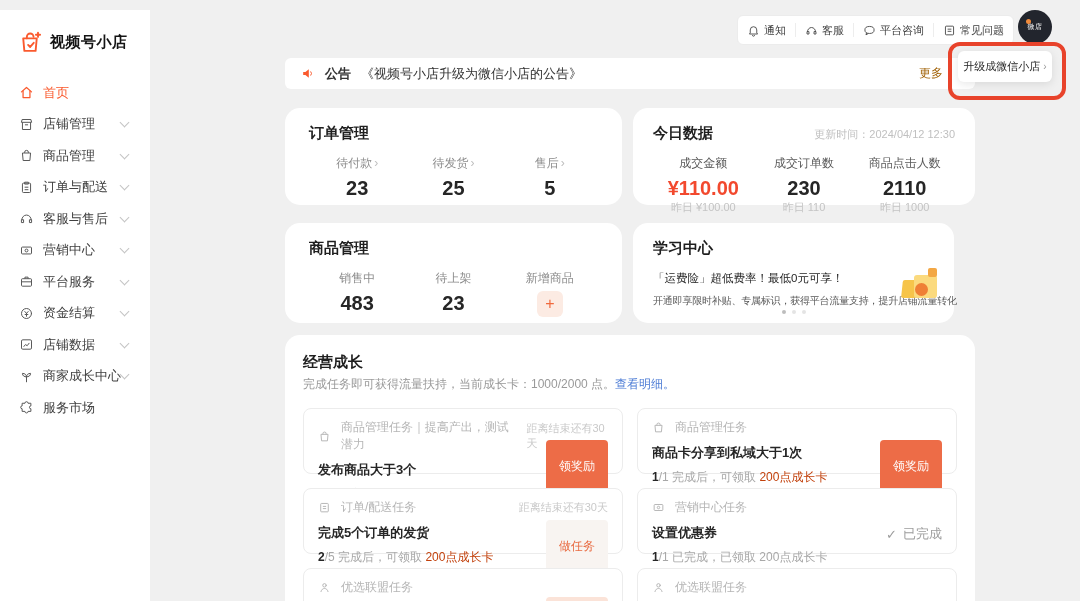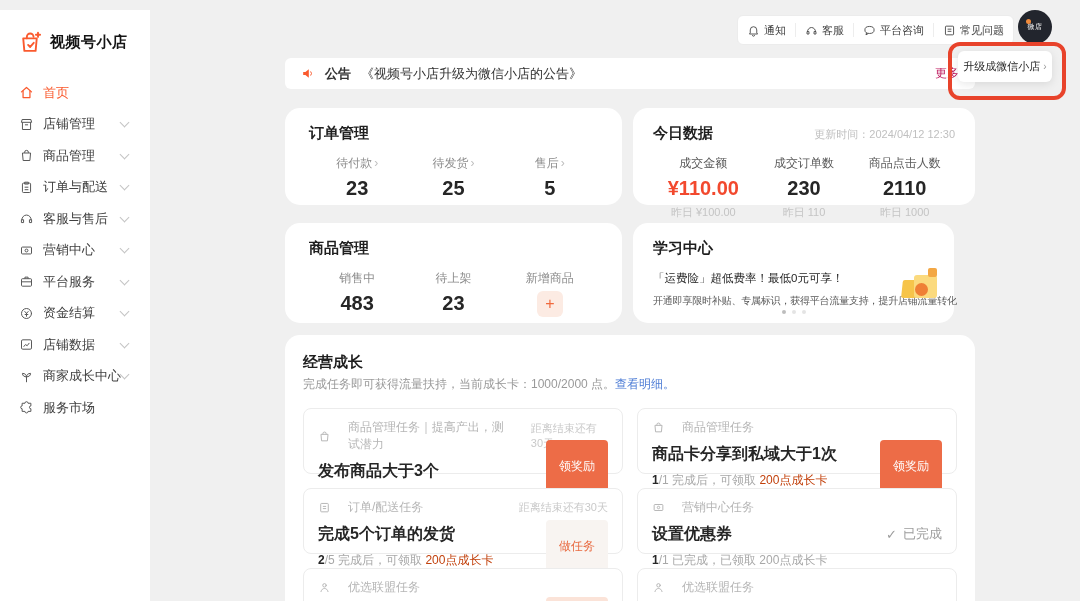--- a/index.html
+++ b/index.html
@@ -31,36 +31,36 @@
   
   .upgrade{position:absolute;left:958px;top:51px;width:94px;height:31px;background:#fff;border-radius:6px;box-shadow:0 2px 10px rgba(0,0,0,.10);display:flex;align-items:center;justify-content:center;gap:3px;font-size:11px;color:#262626;z-index:55;cursor:pointer}
   .upgrade .uchev{color:#9a9a9a;font-size:10px}
   .annotation{position:absolute;left:948px;top:42px;width:110px;height:50px;border:4px solid #E8432B;border-radius:12px;z-index:60;pointer-events:none}
 
   
   .announce{position:absolute;left:285px;top:58px;width:690px;height:31px;background:#fff;border-radius:6px;display:flex;align-items:center;padding:0 16px;box-sizing:border-box}
   .a-icon{width:15px;height:15px;color:#FA5A2E;margin-right:9px;display:flex;flex:none}
   .a-label{font-size:13px;font-weight:700;color:#333;margin-right:10px}
   .a-text{font-size:13px;color:#333}
-  .a-more{margin-left:auto;font-size:12px;color:#be185d;cursor:pointer}
+  .a-more{margin-left:auto;margin-right:16px;font-size:12px;color:#a16207;cursor:pointer}
 
   
   .card{position:absolute;background:#fff;border-radius:15px;box-sizing:border-box}
   #card-order{left:285px;top:108px;width:337px;height:97px;padding:16px 24px}
   #card-today{left:633px;top:108px;width:342px;height:97px;padding:16px 20px}
   #card-product{left:285px;top:223px;width:337px;height:100px;padding:16px 24px}
   #card-learning{left:633px;top:223px;width:321px;height:100px;padding:16px 20px}
   .card-title{font-size:15px;font-weight:700;color:#1f1f1f}
   .stats{display:flex;margin-top:12px}
   .stat{flex:1;text-align:center}
   .stat-label{font-size:12px;color:#8c8c8c;white-space:nowrap}
   .schev{color:#bfbfbf;margin-left:2px;font-size:12px}
   .stat-value{font-size:20px;font-weight:700;color:#262626;margin-top:5px}
   .value-accent{color:#F2492E}
-  .stat-yday{font-size:11px;color:#c4c4c4;margin-top:5px;white-space:nowrap}
+  .stat-yday{font-size:11px;color:#c4c4c4;white-space:nowrap}
   .today-head{display:flex;justify-content:space-between;align-items:baseline}
   .updated{font-size:11px;color:#c0c0c0}
   #card-today .stat-label{color:#595959}
   .plus-btn{width:26px;height:26px;margin:4px auto 0;background:#fcebe3;border-radius:6px;color:#f0693d;font-size:16px;line-height:25px;text-align:center;cursor:pointer}
 
   
   .learn-line1{font-size:11.5px;color:#262626;margin-top:13px;white-space:nowrap}
   .learn-line2{font-size:10px;color:#595959;margin-top:8px;white-space:nowrap;letter-spacing:-.2px}
   .illus{position:absolute;right:14px;bottom:25px;width:40px;height:30px}
   .illus .i1{position:absolute;left:2px;bottom:0;width:15px;height:18px;background:#f6c44a;border-radius:2px;transform:skewX(-6deg)}
@@ -70,24 +70,24 @@
   .dots{position:absolute;bottom:9px;left:50%;transform:translateX(-50%);display:flex;gap:6px}
   .dot{width:4px;height:4px;border-radius:50%;background:#e4e4e4;cursor:pointer}
   .dot.on{background:#bdbdbd}
 
   
   #card-growth{left:285px;top:335px;width:690px;height:300px;padding:18px 18px 0 18px}
   .g-sub{font-size:12px;color:#999;margin-top:4px}
   .g-link{color:#4B7BD5;cursor:pointer}
   .tasks{display:grid;grid-template-columns:1fr 1fr;gap:14px;margin-top:15px}
   .task{position:relative;border:1px solid #ececec;border-radius:8px;padding:10px 14px;height:66px;box-sizing:border-box;background:#fff}
-  .t-head{display:flex;align-items:center;font-size:12px;color:#b5b5b5;gap:17px}
+  .t-head{display:flex;align-items:center;font-size:12px;color:#b5b5b5;gap:10px}
   .t-icon{width:13px;height:13px;display:flex;color:#b5b5b5;flex:none}
   .t-deadline{margin-left:auto;font-size:11px;color:#c9c9c9}
-  .t-title{font-size:16px;font-weight:700;color:#262626;margin-top:8px;white-space:nowrap}
+  .t-title{font-size:13px;font-weight:700;color:#262626;margin-top:8px;white-space:nowrap}
   .t-prog{font-size:12px;color:#a8a8a8;margin-top:7px;white-space:nowrap}
   .t-prog b{color:#262626;font-weight:700}
   .t-reward{color:#c2410c}
   .t-btn{position:absolute;right:14px;top:31px;font-size:12px;border-radius:4px;padding:18px 13px;cursor:pointer;white-space:nowrap}
   .t-btn.primary{background:#ED6C47;color:#fff}
   .t-btn.secondary{background:#F8F4F1;color:#E8693F}
   .t-btn.light{background:#FBE3D8;color:#E8693F;top:28px}
   .t-done{position:absolute;right:14px;top:36px;font-size:13px;color:#9c9c9c;display:flex;gap:6px;align-items:center}
 </style>
 </head>

